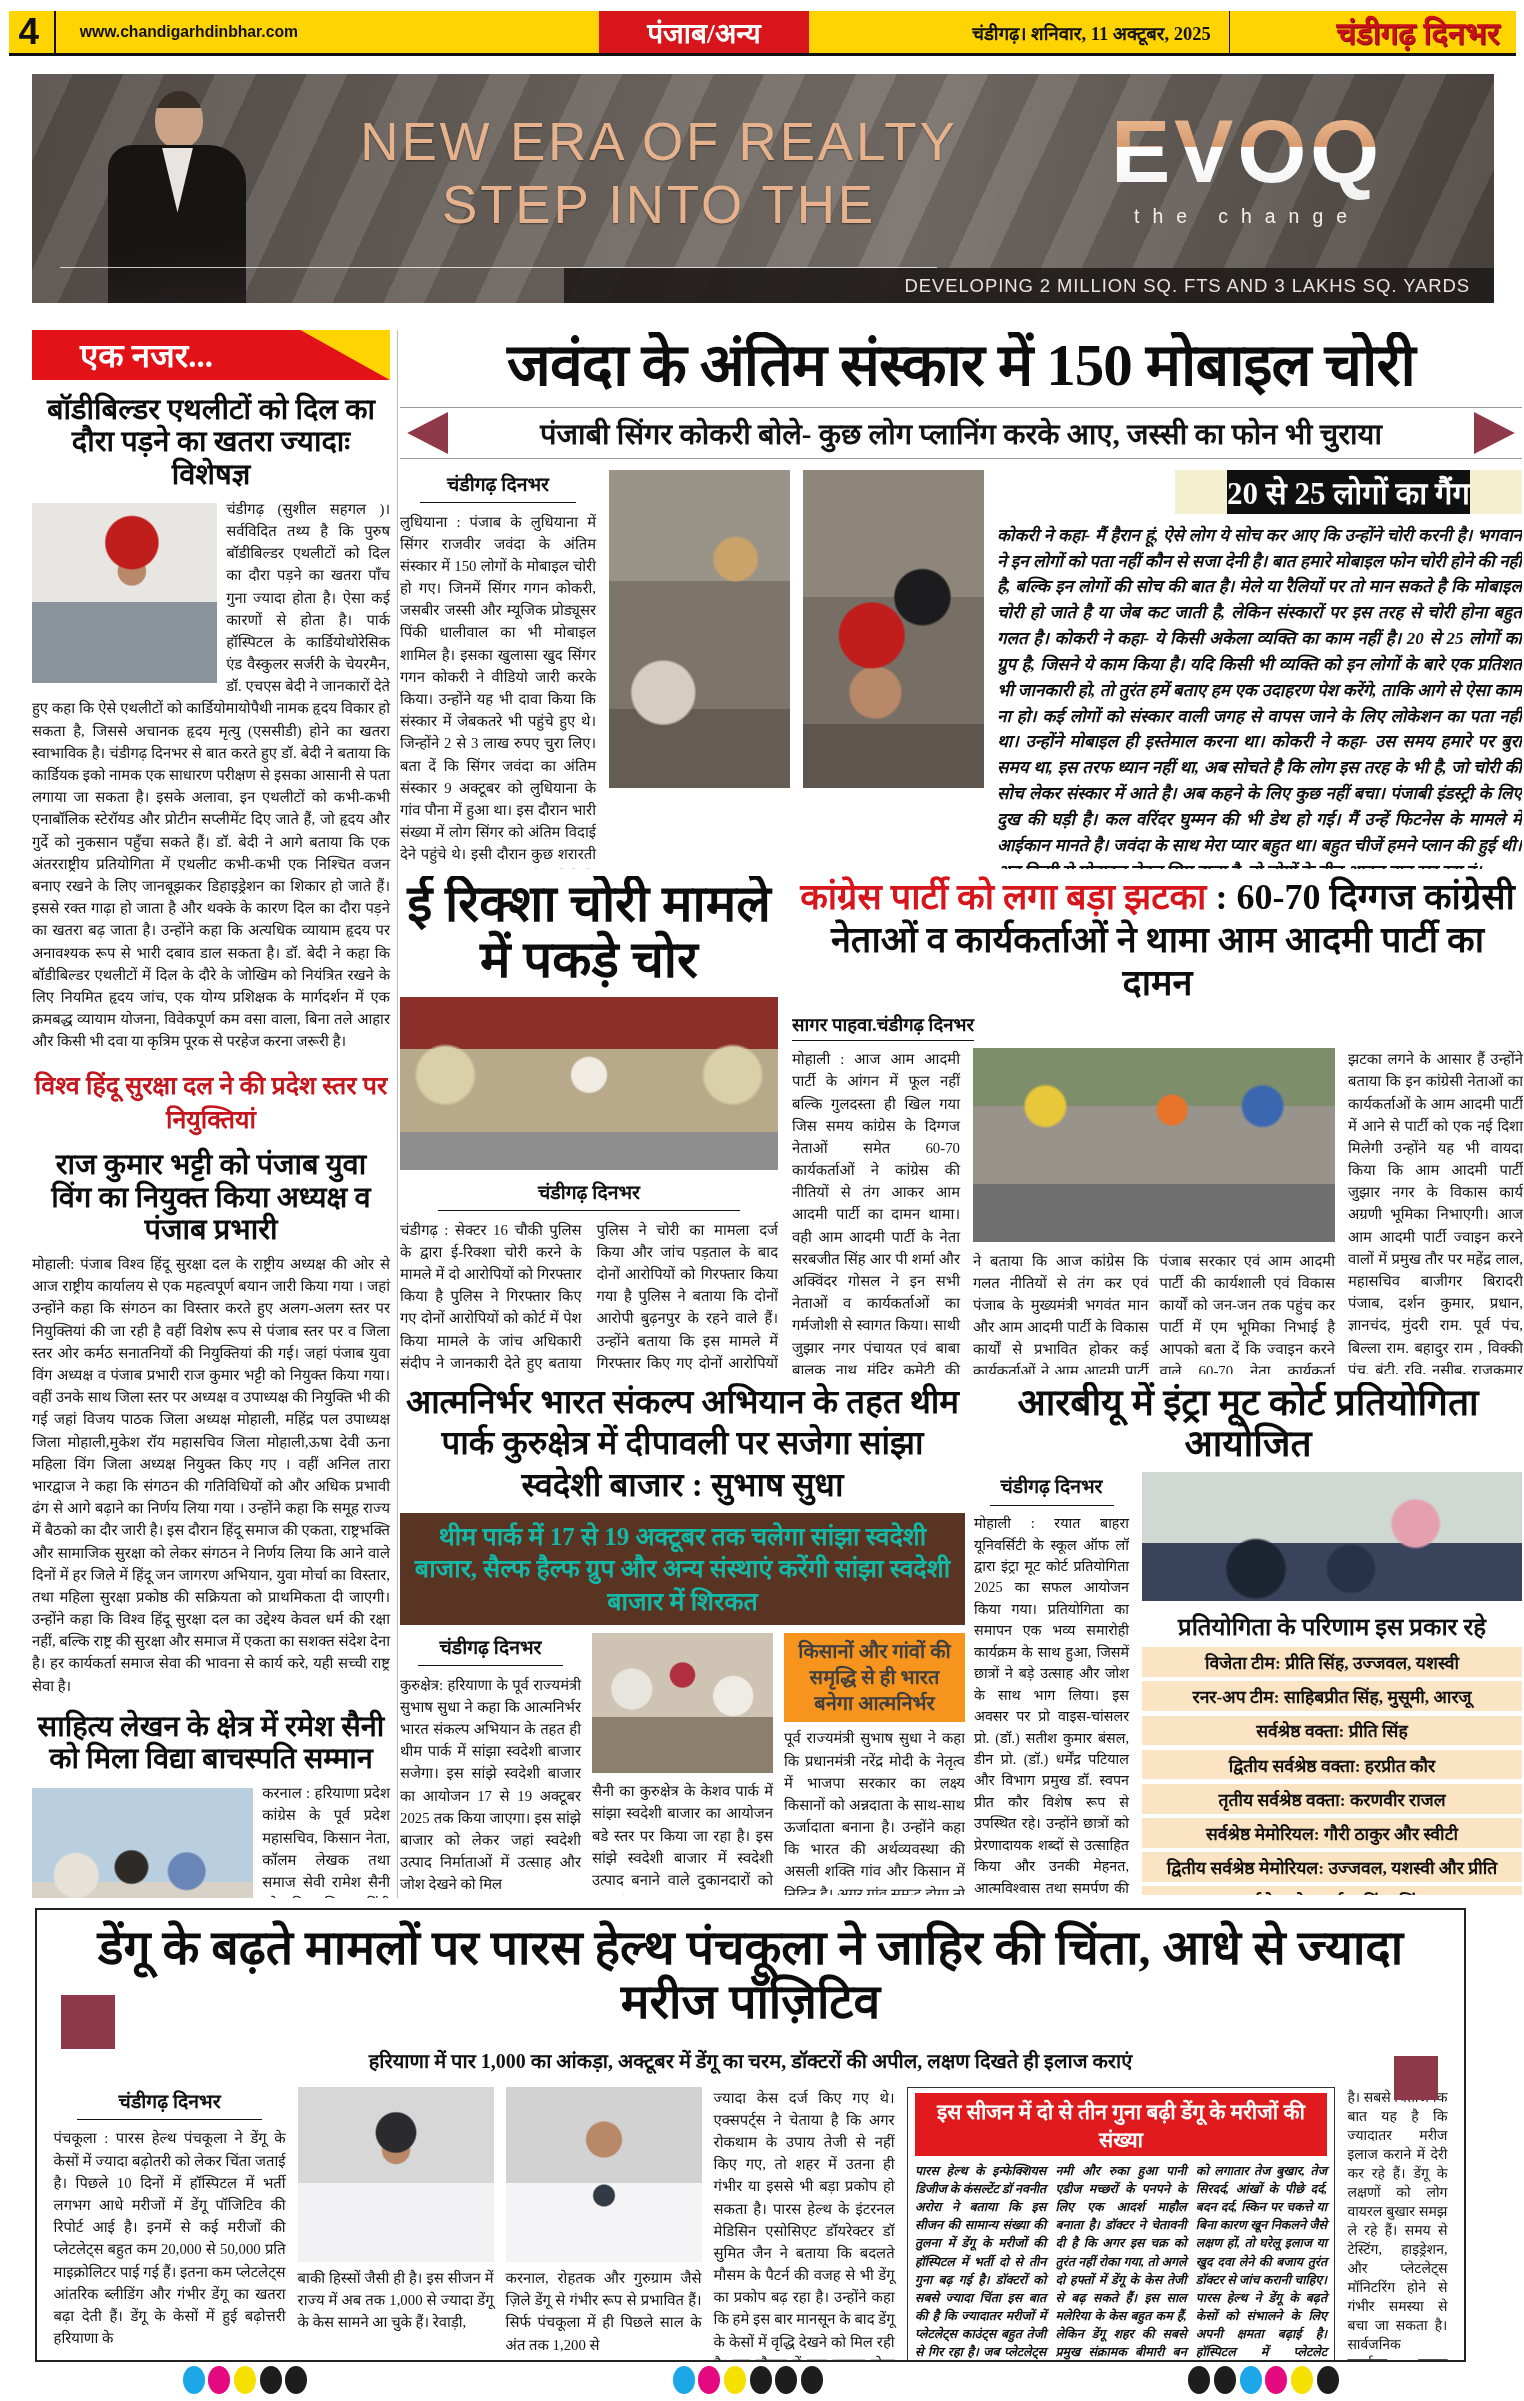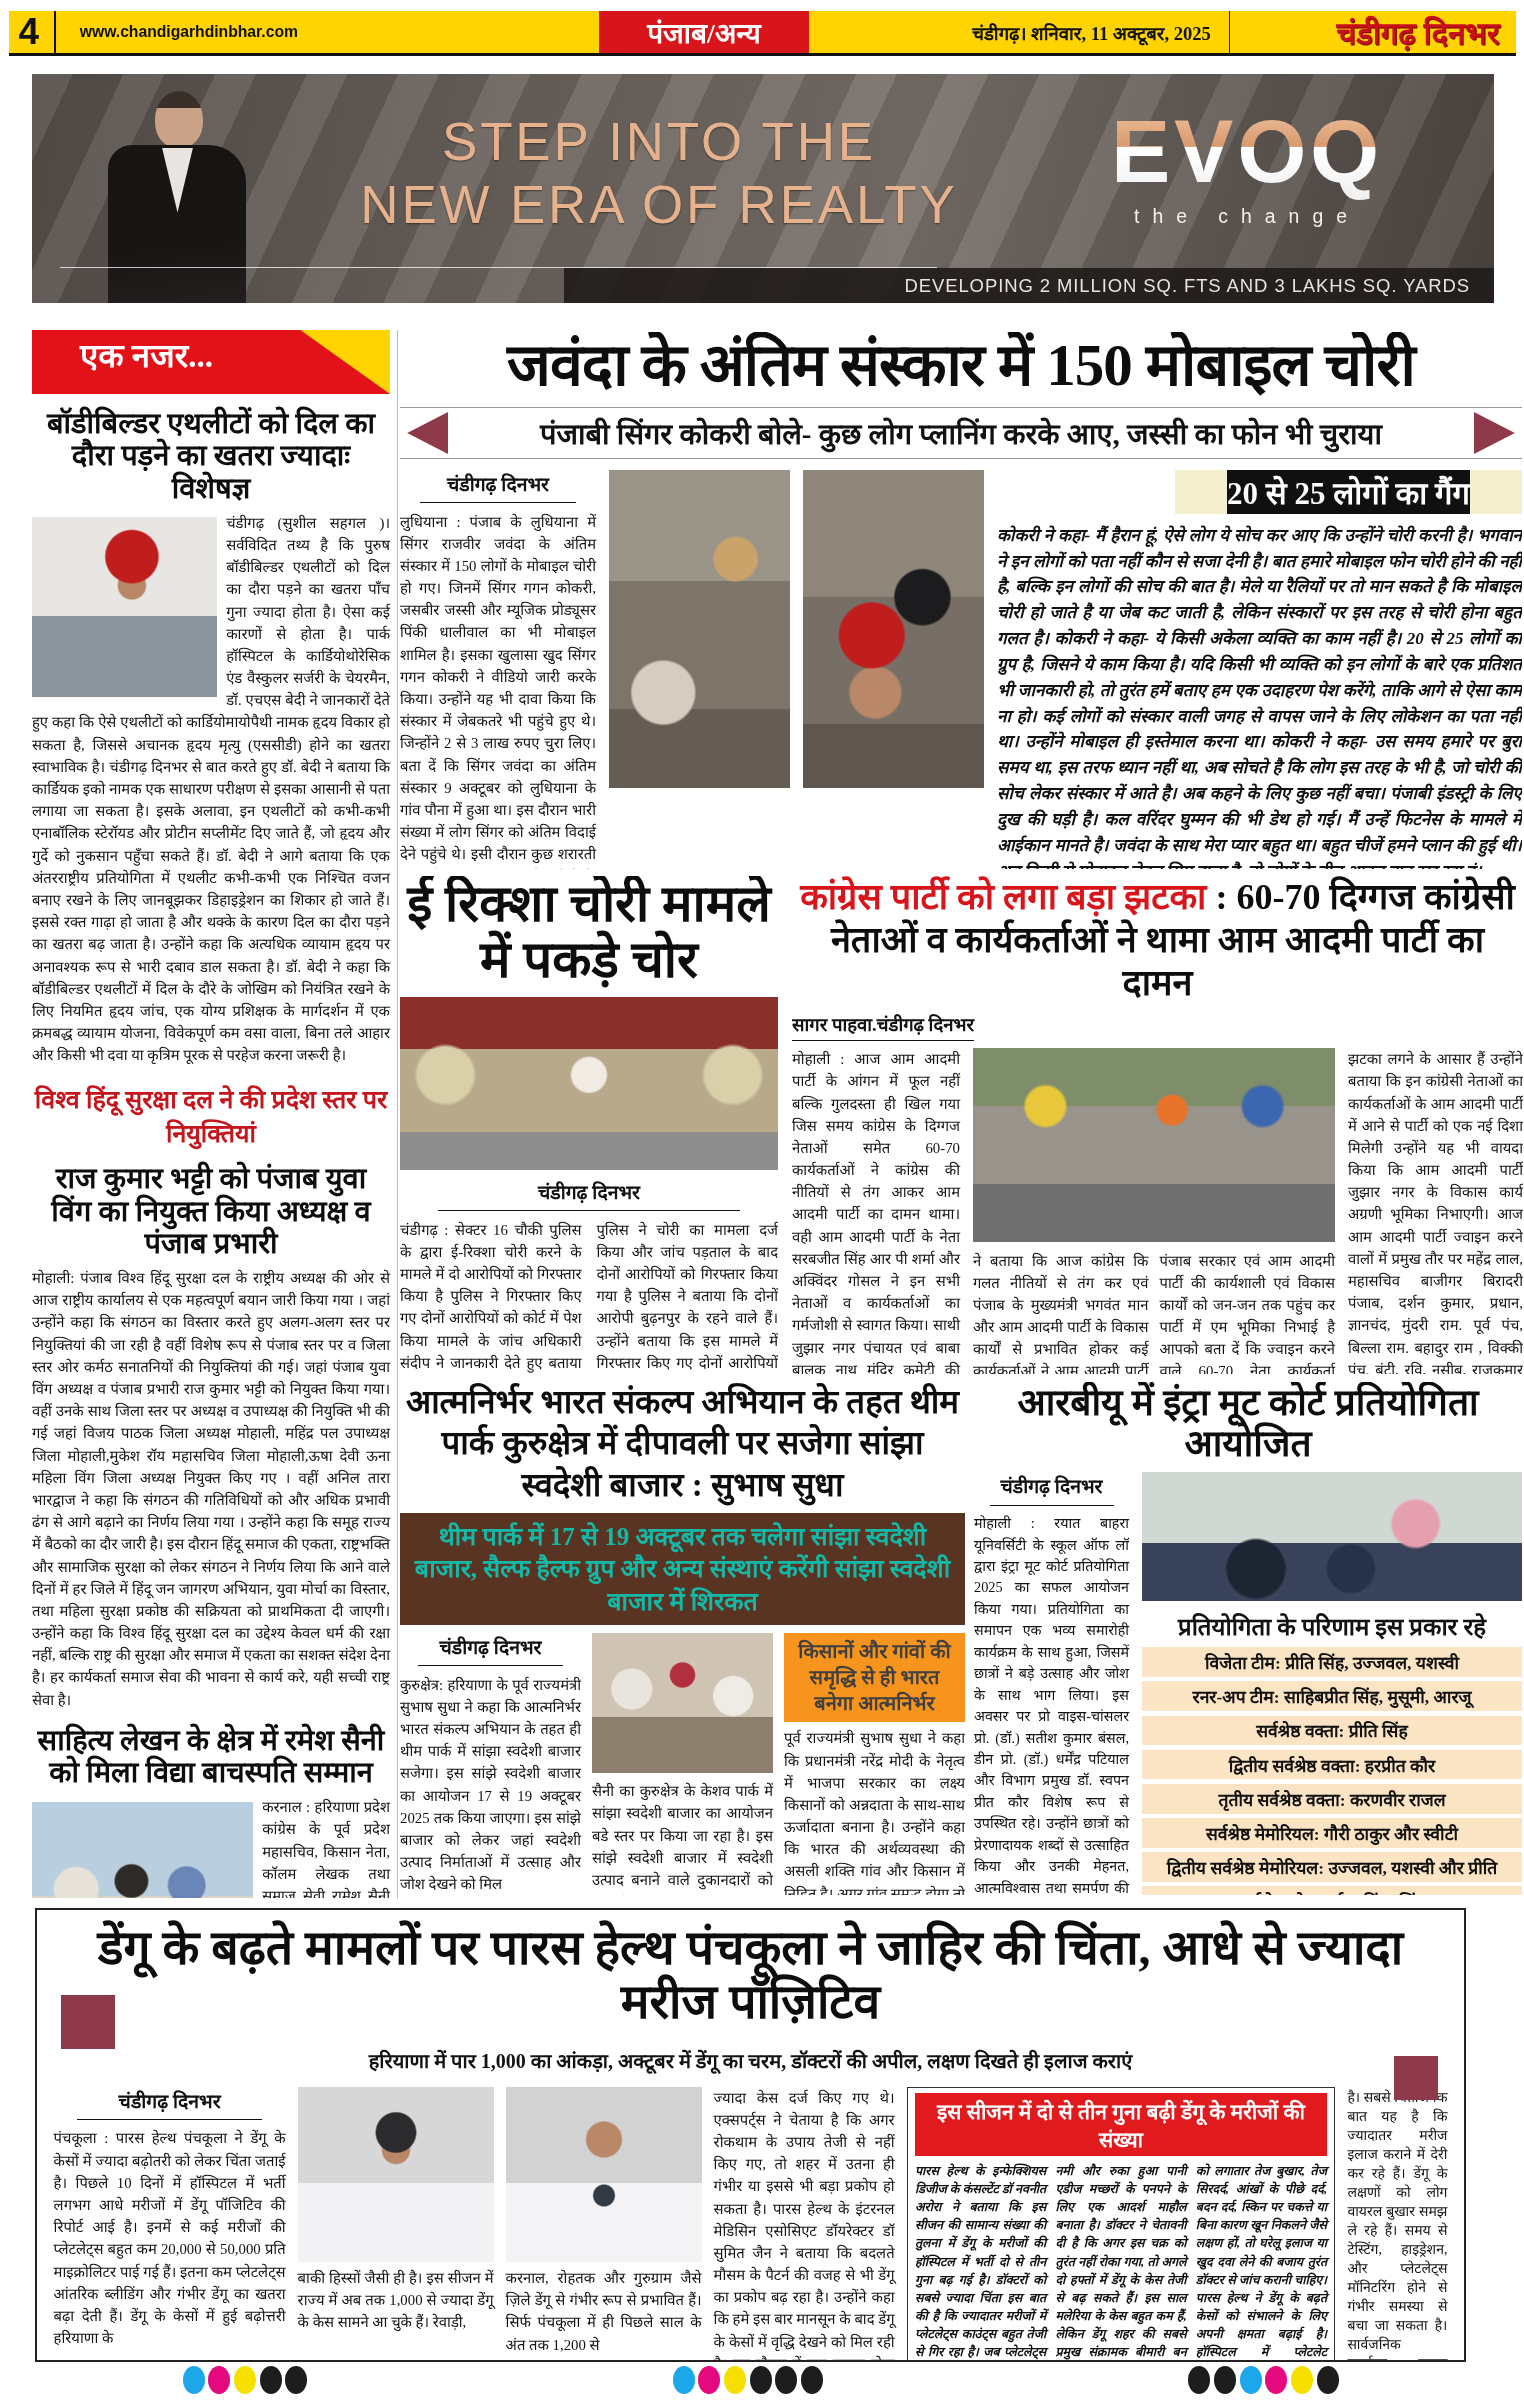--- a/index.html
+++ b/index.html
@@ -44,21 +44,21 @@
   .ad-line{position:absolute;left:28px;bottom:35px;width:60%;height:0;border-top:1.8px solid rgba(255,255,255,.75);}
   
   .headline{font-weight:bold;text-align:center;line-height:1.12;color:#0d0d0d;}
   .byline{font-weight:bold;font-size:19.4px;text-align:center;padding-bottom:5.5px;margin-bottom:7.4px;
           border-bottom:1.8px solid #111;width:80%;margin-left:auto;margin-right:auto;}
   .body-txt{font-size:14.8px;line-height:1.5;}
   .photo{position:relative;overflow:hidden;}
   
   .leftcol{position:absolute;left:32px;top:330px;width:358px;height:1568px;overflow:hidden;
            border-right:0.9px solid #bbb;padding-right:7.4px;}
-  .eknazar{position:relative;height:64px;background:#E31219;overflow:hidden;}
+  .eknazar{position:relative;height:50px;background:#E31219;overflow:hidden;}
   .eknazar .txt{position:absolute;left:48px;top:1.8px;color:#fff;font-weight:bold;font-size:33px;}
   .eknazar .corner{position:absolute;right:0;top:0;width:138px;height:100%;background:#FFD400;
                    clip-path:polygon(35% 0,100% 0,100% 100%);}
   .lc-head{font-size:29px;margin:13px 1.8px 7.4px;}
   .lc-redhead{color:#C4161C;font-weight:bold;font-size:25px;text-align:center;margin:14.8px 0 3.7px;}
   .ph-doctor{float:left;width:185px;height:180px;margin:5.5px 9.2px 3.7px 0;
      background:
        radial-gradient(circle at 54% 22%,#c01d1d 0 15%,transparent 16%),
        radial-gradient(circle at 54% 38%,#b98868 0 9%,transparent 10%),
        linear-gradient(#e8e6e2 0 55%,#8b949c 55% 100%);}
@@ -199,22 +199,22 @@
     <div class="paperlogo">चंडीगढ़ दिनभर</div>
   </div>
 
   <div class="ad">
     <div class="ad-man">
       <div class="head"></div>
       <div class="body"></div>
       <div class="shirt"></div>
     </div>
     <div class="ad-title">
+      <div>NEW ERA OF REALTY</div>
       <div>STEP INTO THE</div>
-      <div>NEW ERA OF REALTY</div>
     </div>
     <div class="ad-logo">
       <div class="brand">EVOQ</div>
       <div class="tag">the change</div>
     </div>
     <div class="ad-line"></div>
     <div class="ad-strip">DEVELOPING 2 MILLION SQ. FTS AND 3 LAKHS SQ. YARDS</div>
   </div>
 
   <div class="leftcol">

